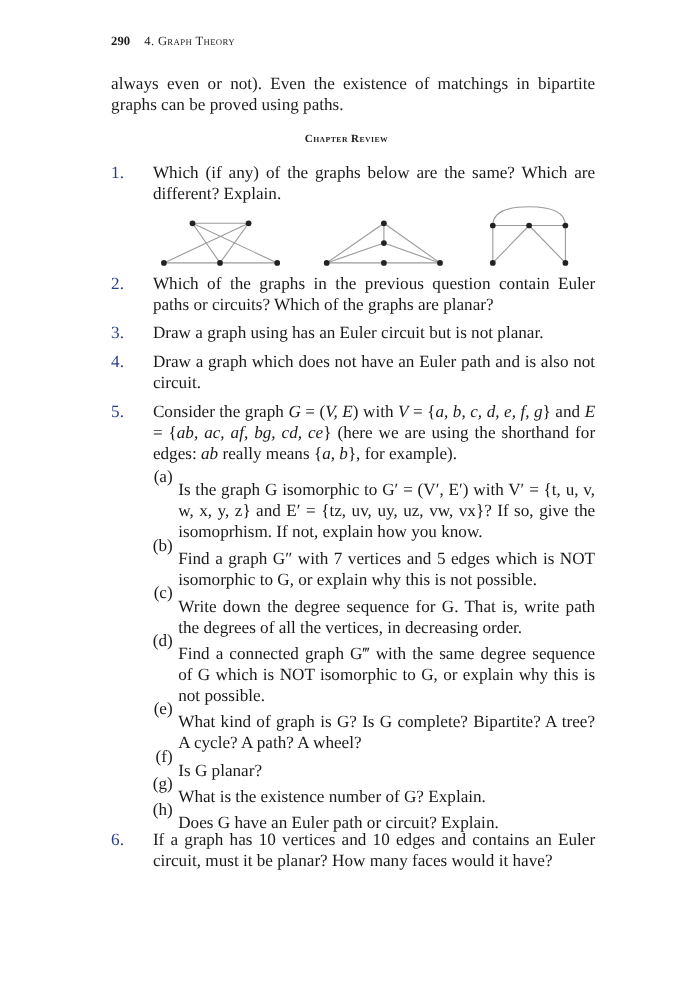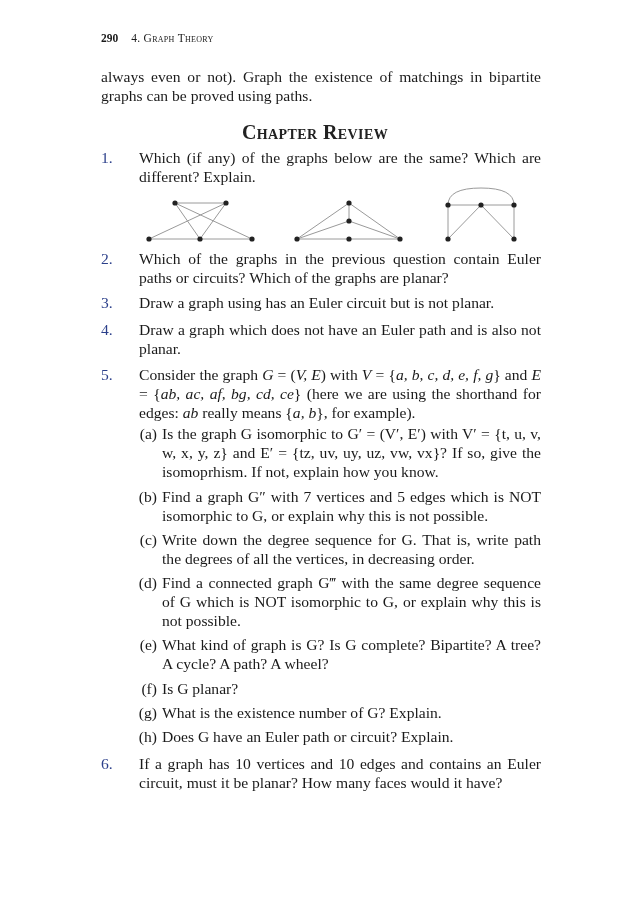--- a/index.html
+++ b/index.html
@@ -5,43 +5,43 @@
   html,body{margin:0;padding:0;background:#fff;}
   body{width:630px;height:900px;position:relative;overflow:hidden;
        font-family:"DejaVu Serif","Liberation Serif",serif;color:#1a1a1a;}
   .page{position:absolute;left:0;top:0;width:630px;height:900px;}
   .header{position:absolute;top:32px;left:101px;font-size:11.5px;font-family:"Liberation Serif",serif;}
   .header .pnum{font-weight:bold;margin-right:10px;}
   .header .chap{font-variant:small-caps;letter-spacing:0.3px;}
   .txt{position:absolute;font-family:"Liberation Serif",serif;font-size:15.6px;line-height:19px;color:#1c1c1c;}
   .para{left:101px;top:67px;width:440px;text-align:justify;}
   .section-title{position:absolute;top:121px;left:0;width:630px;text-align:center;
-       font-family:"Liberation Serif",serif;font-size:20px;font-weight:bold;font-variant:small-caps;letter-spacing:0.4px;color:#222;}
+       font-family:"Liberation Serif",serif;font-size:10px;font-weight:bold;font-variant:small-caps;letter-spacing:0.4px;color:#222;}
   .item{position:absolute;left:101px;width:440px;font-family:"Liberation Serif",serif;font-size:15.6px;line-height:19px;}
   .item .num{position:absolute;left:0;top:0;color:#2b3f8a;}
   .item .body{margin-left:38px;text-align:justify;}
   .sub{position:absolute;left:127px;width:414px;font-family:"Liberation Serif",serif;font-size:15.6px;line-height:19px;}
   .sub .lbl{position:absolute;left:0;width:30px;text-align:right;top:0;}
-  .sub .body{margin-left:35px;text-align:justify;}
+  .sub .body{margin-left:35px;text-align:justify;margin-top:12px;}
   i.m{font-style:italic;}
   .graphs{position:absolute;left:0;top:180px;width:630px;height:70px;}
   .graphs line,.graphs path{stroke:#9a9a9a;stroke-width:1;fill:none;}
   .graphs circle{fill:#222;}
 </style>
 </head>
 <body>
 
 <div class="page">
 
   <div class="header">
     <span class="pnum">290</span>
     <span class="chap">4. Graph Theory</span>
   </div>
 
-  <div class="txt para">always even or not).  Graph the existence of matchings in bipartite graphs can be proved using paths.</div>
+  <div class="txt para">always even or not).  Even the existence of matchings in bipartite graphs can be proved using paths.</div>
 
   <div class="section-title">Chapter Review</div>
 
   <div class="item" style="top:148px;">
     <span class="num">1.</span>
     <div class="body">Which (if any) of the graphs below are the same?  Which are different? Explain.</div>
   </div>
 
   <svg class="graphs" viewBox="0 180 630 70" width="630" height="70">
     <g>
@@ -93,21 +93,21 @@
     <div class="body">Which of the graphs in the previous question contain Euler paths or circuits? Which of the graphs are planar?</div>
   </div>
 
   <div class="item" style="top:293px;">
     <span class="num">3.</span>
     <div class="body">Draw a graph using has an Euler circuit but is not planar.</div>
   </div>
 
   <div class="item" style="top:320px;">
     <span class="num">4.</span>
-    <div class="body">Draw a graph which does not have an Euler path and is also not planar.</div>
+    <div class="body">Draw a graph which does not have an Euler path and is also not circuit.</div>
   </div>
 
   <div class="item" style="top:365px;">
     <span class="num">5.</span>
     <div class="body"><span>Consider the graph </span><i class="m">G</i><span> = (</span><i class="m">V, E</i><span>) with </span><i class="m">V</i><span> = {</span><i class="m">a, b, c, d, e, f, g</i><span>} and </span><i class="m">E</i><span> = {</span><i class="m">ab, ac, af, bg, cd, ce</i><span>} (here we are using the shorthand for edges: </span><i class="m">ab</i><span> really means {</span><i class="m">a, b</i><span>}, for example).</span></div>
   </div>
 
   <div class="sub" style="top:424px;">
     <span class="lbl">(a)</span>
     <div class="body">Is the graph G isomorphic to G′ = (V′, E′) with V′ = {t, u, v, w, x, y, z} and E′ = {tz, uv, uy, uz, vw, vx}? If so, give the isomoprhism. If not, explain how you know.</div>

